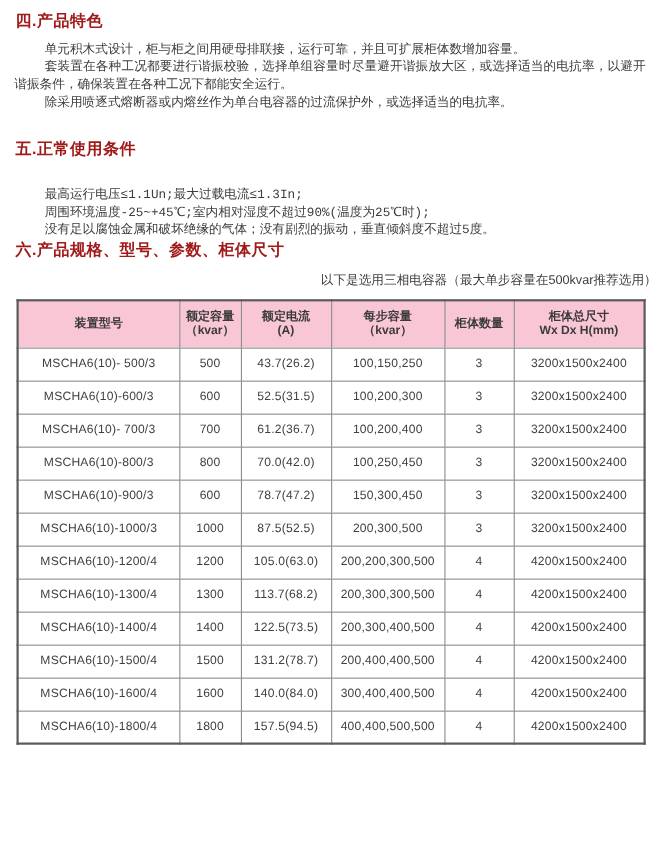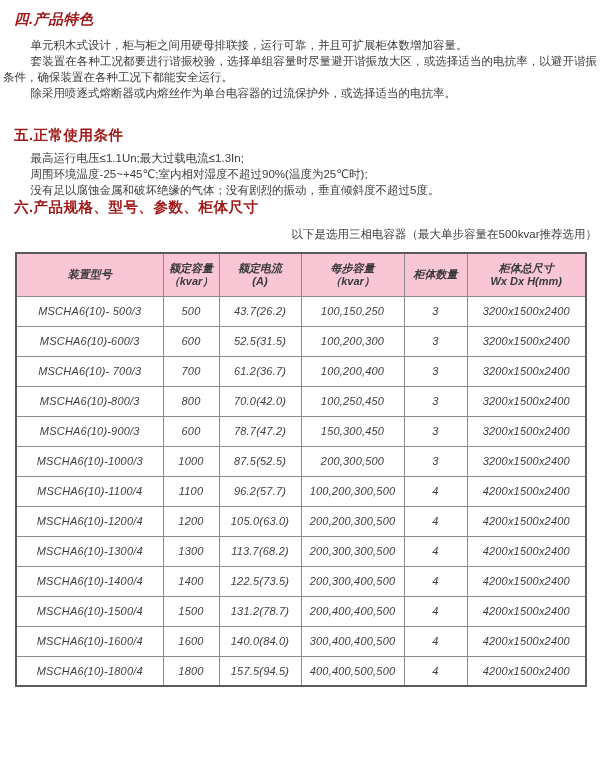--- a/index.html
+++ b/index.html
@@ -11,25 +11,25 @@
   }
   .page { width: 600px; height: 766px; background: #fff; position: relative; }
 
   h2.sec-heading {
     font-size: 14.5px;
     font-weight: bold;
     color: var(--heading-color, #a01a1a);
     margin-left: 14px;
     letter-spacing: 0.5px;
   }
-  .h4 { padding-top: 10px; margin-bottom: 9px; font-style: italic; }
-  .h5 { margin-top: 24px; margin-bottom: 5px; }
+  .h4 { padding-top: 10px; margin-bottom: 9px; }
+  .h5 { margin-top: 24px; margin-bottom: 25px; }
   .h6 { margin-top: 0; margin-bottom: 10px; }
 
-  .paras { margin: 0 3px; }
+  .paras { margin: 0 13px; font-family: Liberation Mono, monospace; }
   .para {
     font-size: 11.5px;
     line-height: 15.9px;
     color: var(--body-color, #3c3c3c);
     text-indent: 2.4em;
     text-align: justify;
   }
   .cond .para { line-height: 16.2px; text-align: left; }
 
   .note {
@@ -39,21 +39,20 @@
     text-indent: 2.4em;
     text-align: right;
   }
 
   table.spec {
     margin: 0 auto 0 15px;
     width: 570px;
     border-collapse: collapse;
     table-layout: fixed;
     border: 2px solid var(--outer-border, #5a5a5a);
-    font-style: italic;
   }
   table.spec th, table.spec td {
     border: 1px solid var(--inner-border, #8c8c8c);
     text-align: center;
     vertical-align: middle;
   }
   table.spec th {
     background: var(--th-bg, #f9c6d6);
     height: 43px;
     font-size: 11px;
@@ -172,28 +171,20 @@
         </tr>
         <tr>
           <td>MSCHA6(10)-1000/3</td>
           <td>1000</td>
           <td>87.5(52.5)</td>
           <td>200,300,500</td>
           <td>3</td>
           <td>3200x1500x2400</td>
         </tr>
         <tr>
-          <td>MSCHA6(10)-1100/4</td>
-          <td>1100</td>
-          <td>96.2(57.7)</td>
-          <td>100,200,300,500</td>
-          <td>4</td>
-          <td>4200x1500x2400</td>
-        </tr>
-        <tr>
           <td>MSCHA6(10)-1200/4</td>
           <td>1200</td>
           <td>105.0(63.0)</td>
           <td>200,200,300,500</td>
           <td>4</td>
           <td>4200x1500x2400</td>
         </tr>
         <tr>
           <td>MSCHA6(10)-1300/4</td>
           <td>1300</td>

